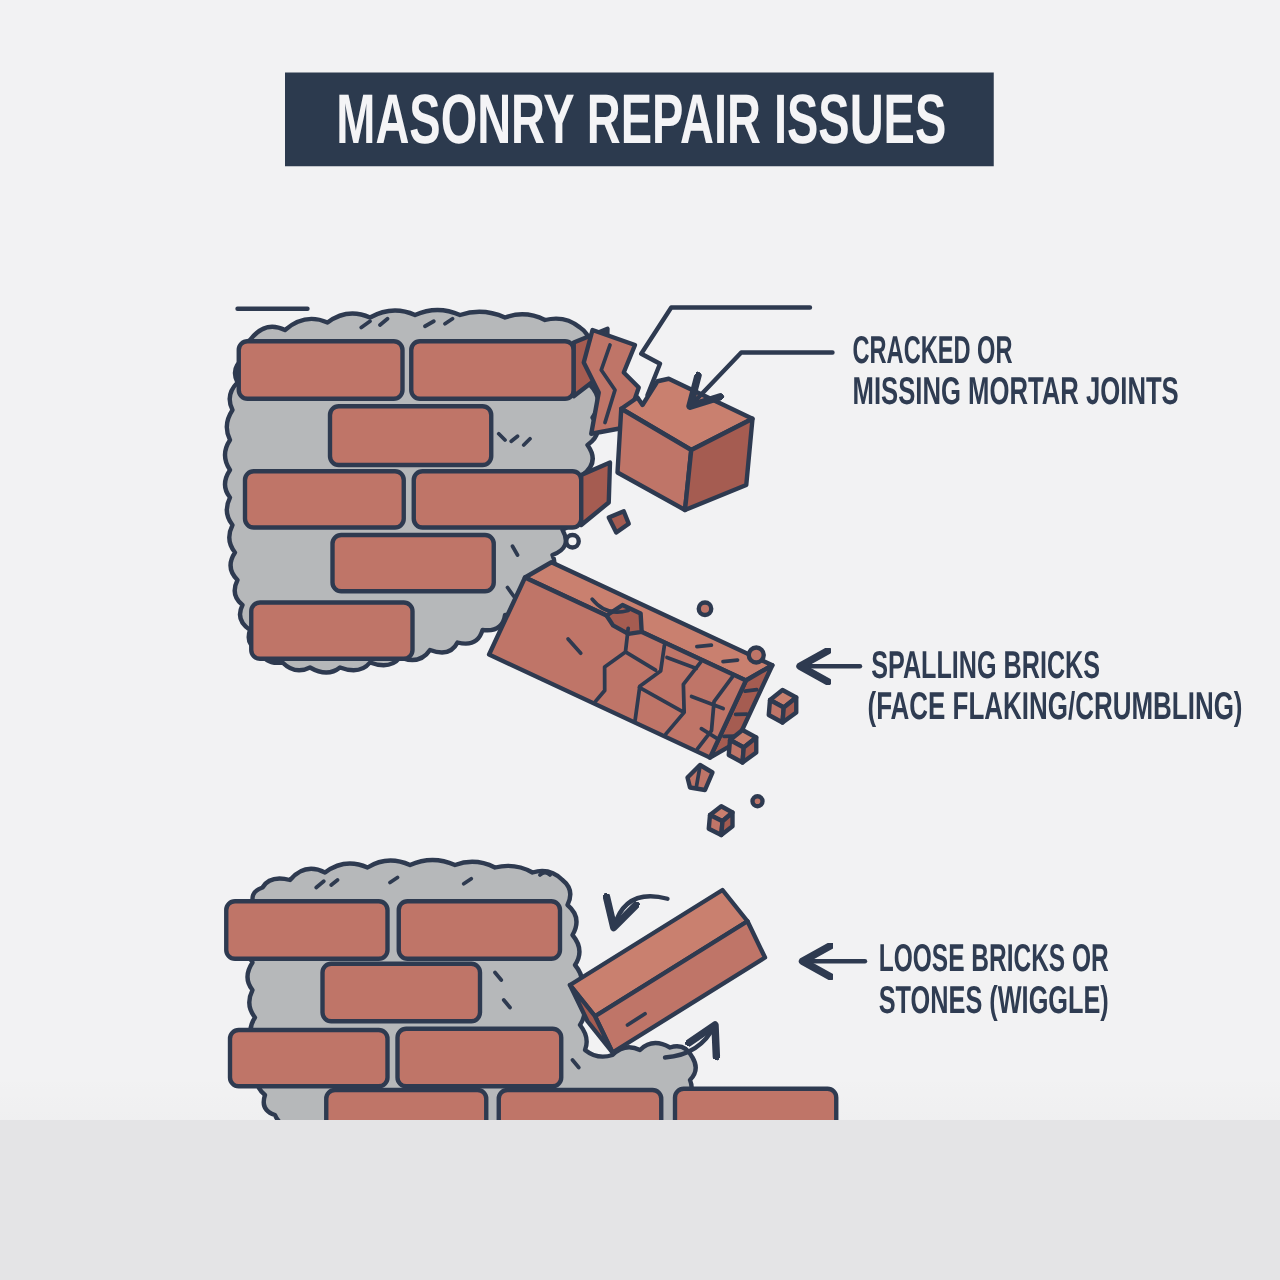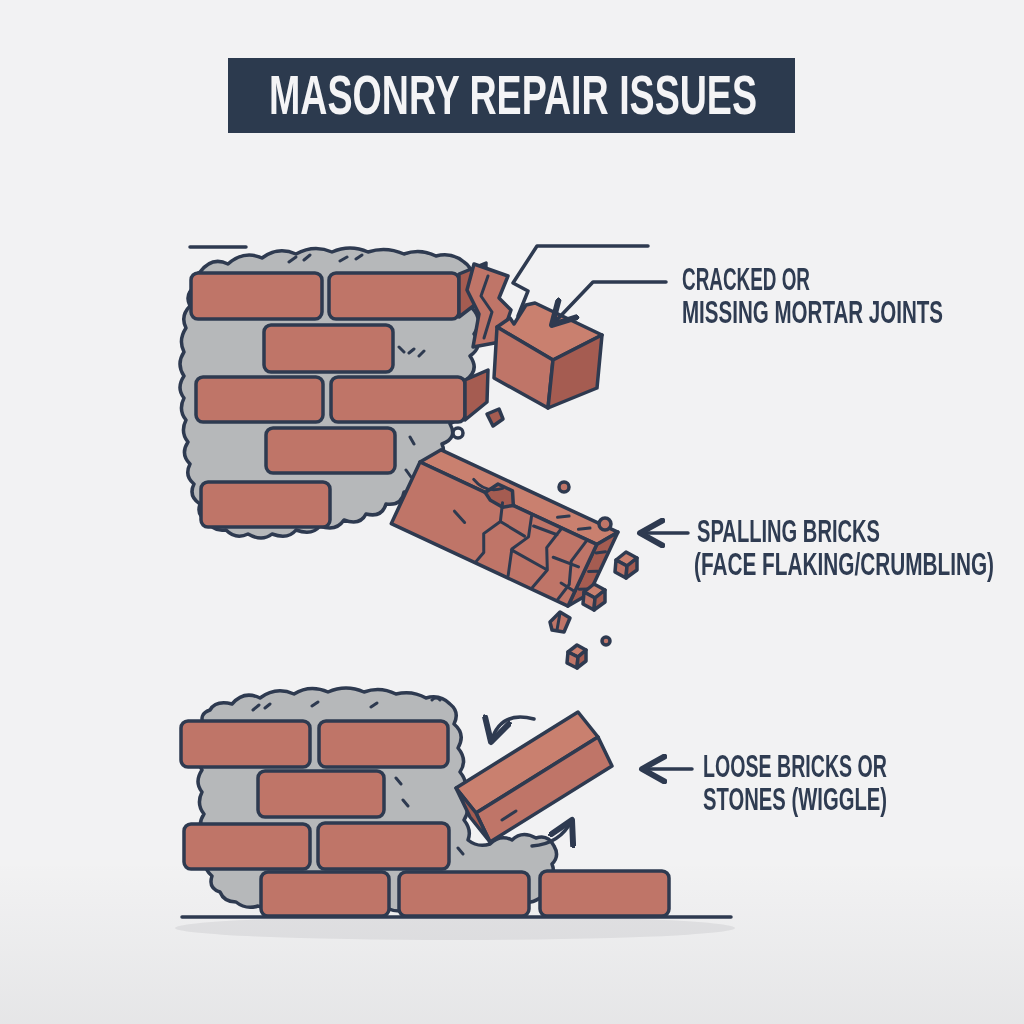--- a/index.html
+++ b/index.html
@@ -1,17 +1,17 @@
 <!DOCTYPE html>
 <html style="--background: #f2f2f3; --banner: #2c3a4e; --banner_text: #f4f4f6; --label_text: #2f3c52; --outline: #2e3a50; --brick: #bf7568; --brick_light: #c9806f; --brick_dark: #a55c51; --mortar: #b6b8ba;"><head>
 <meta charset="utf-8">
 <style>
   html,body{margin:0;padding:0;background:#e4e4e6;}
   .page{
-    position:relative;width:1024px;height:1024px;margin:0 auto;
+    position:relative;width:1024px;height:896px;margin:0 auto;
     background:var(--background,#f2f2f3);
     overflow:hidden;
     font-family:"Liberation Sans",sans-serif;
   }
   svg{display:block;}
   svg text{font-family:"Liberation Sans",sans-serif;font-weight:bold;}
   .title-text{fill:var(--banner_text,#f4f4f6);font-size:56px;}
   .label{fill:var(--label_text,#2f3c52);font-size:31px;}
   .ol{stroke:var(--outline,#2e3a50);stroke-width:3.5;stroke-linejoin:round;stroke-linecap:round;}
   .brick{fill:var(--brick,#bf7568);}

